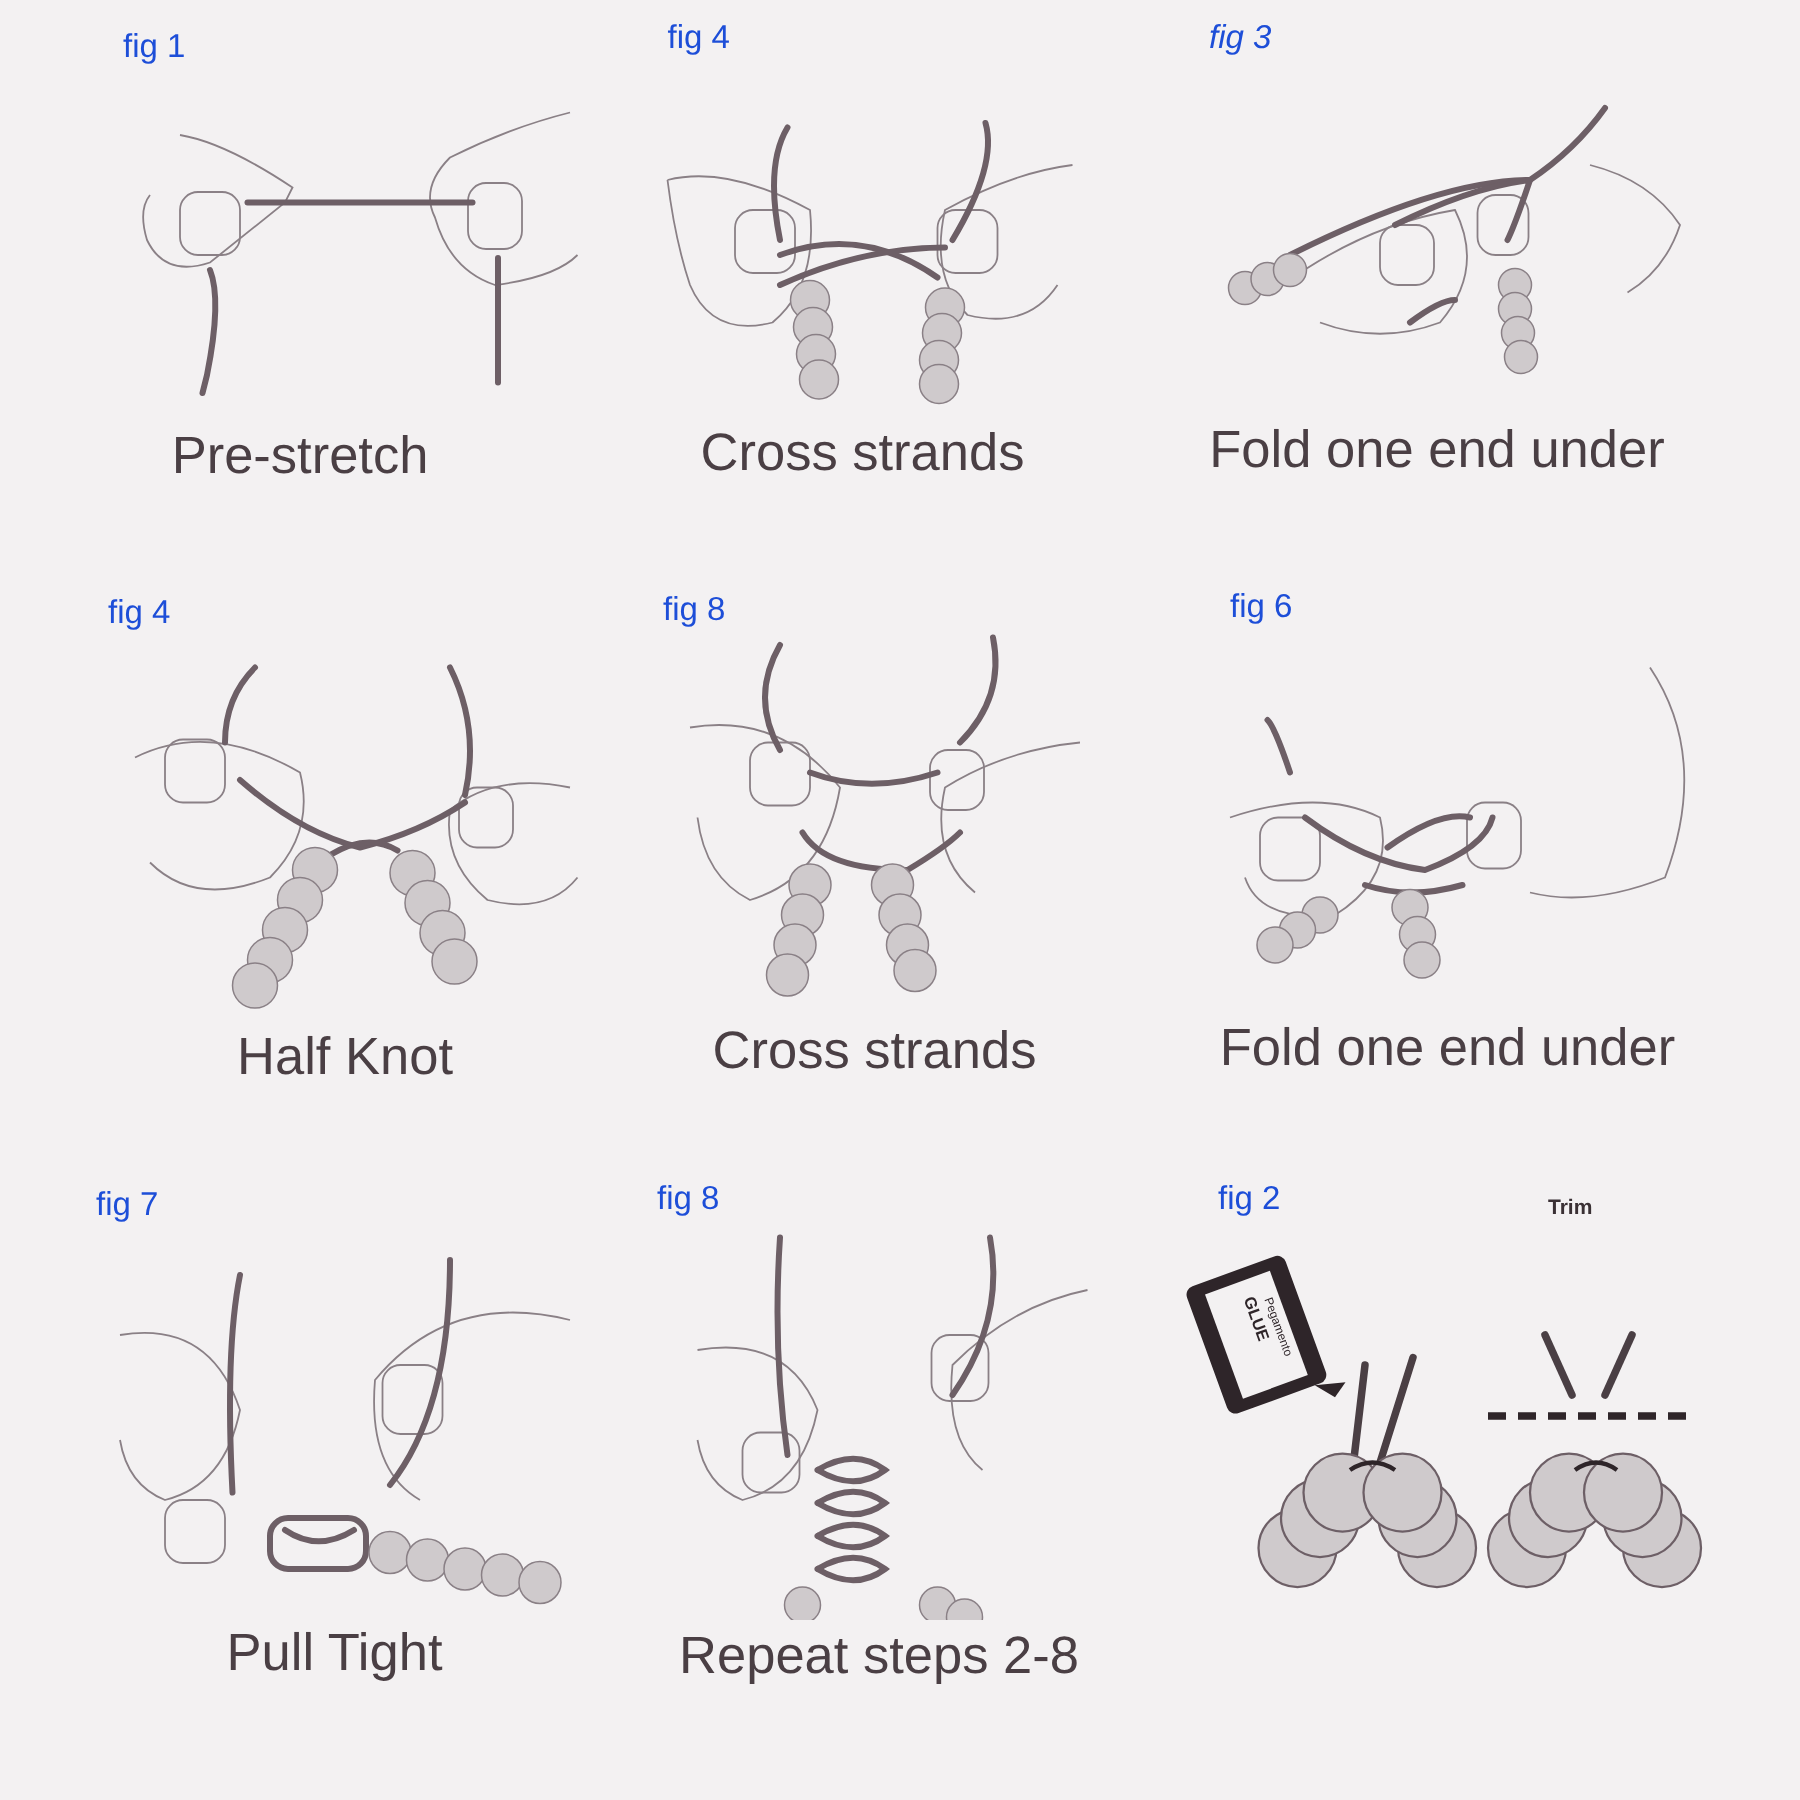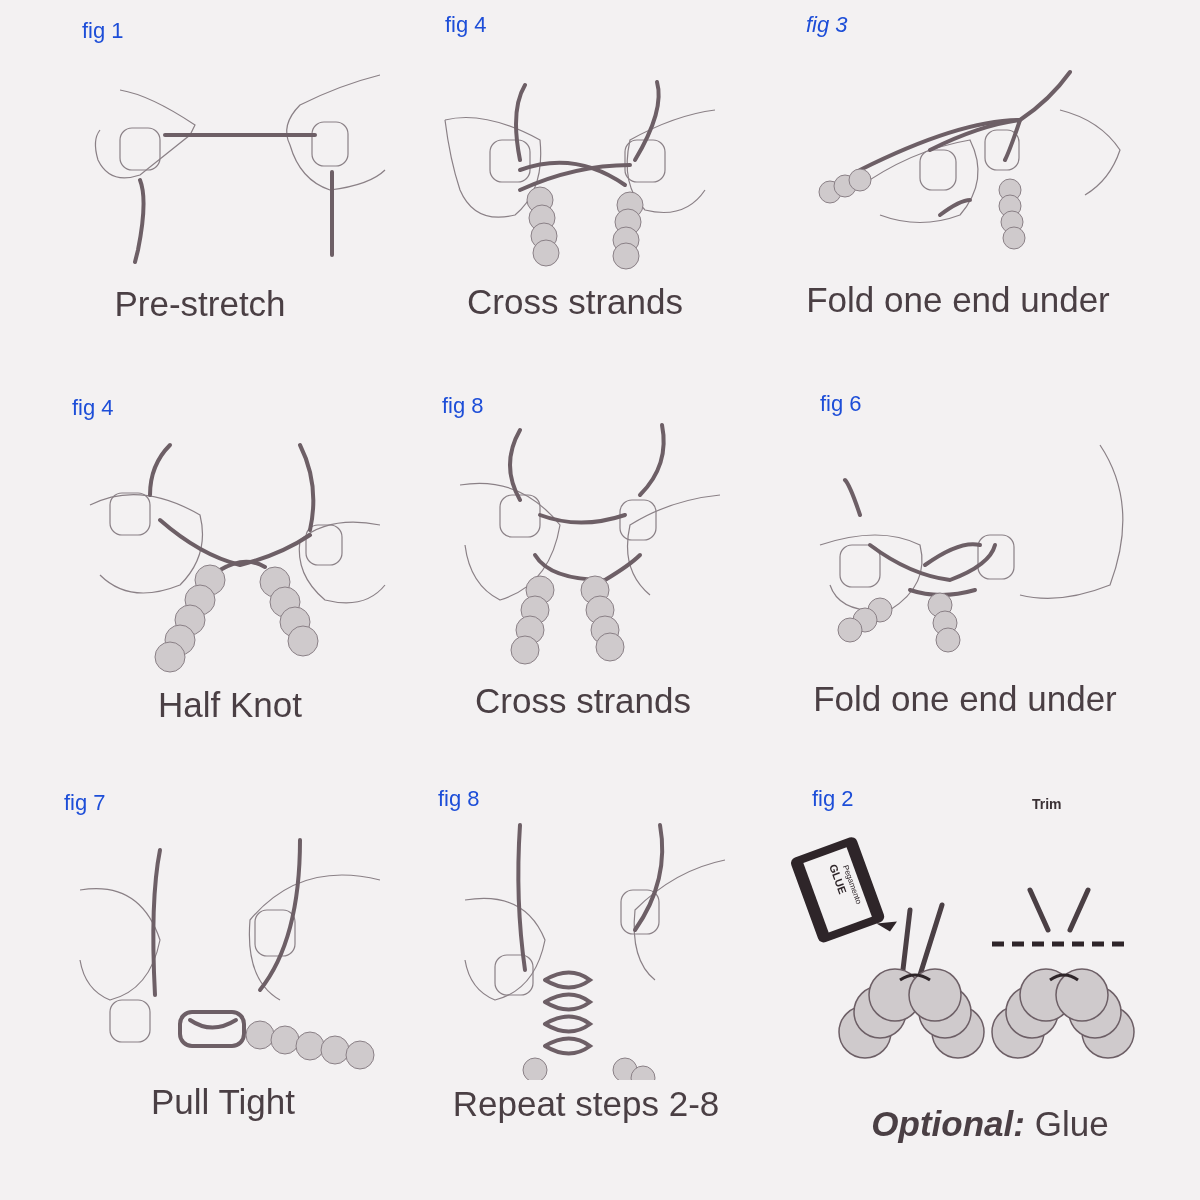--- a/index.html
+++ b/index.html
@@ -256,14 +256,13 @@
         <circle cx="266" cy="225" r="26"></circle>
       <circle cx="328" cy="262" r="26"></circle>
         <circle cx="315" cy="242" r="26"></circle>
         <circle cx="302" cy="225" r="26"></circle>
     </g>
     <g stroke="#2e2529" stroke-width="3" fill="none">
       <path d="M120 210 Q135 200 150 210"></path>
       <path d="M270 210 Q284 200 298 210"></path>
     </g>
   </svg>
-  <span class="caption" style="top:334px;left:0;width:420px;"><span class="cap-em">Optional:</span> <span>Glue</span></span>
 </div>
 
 </body></html>

